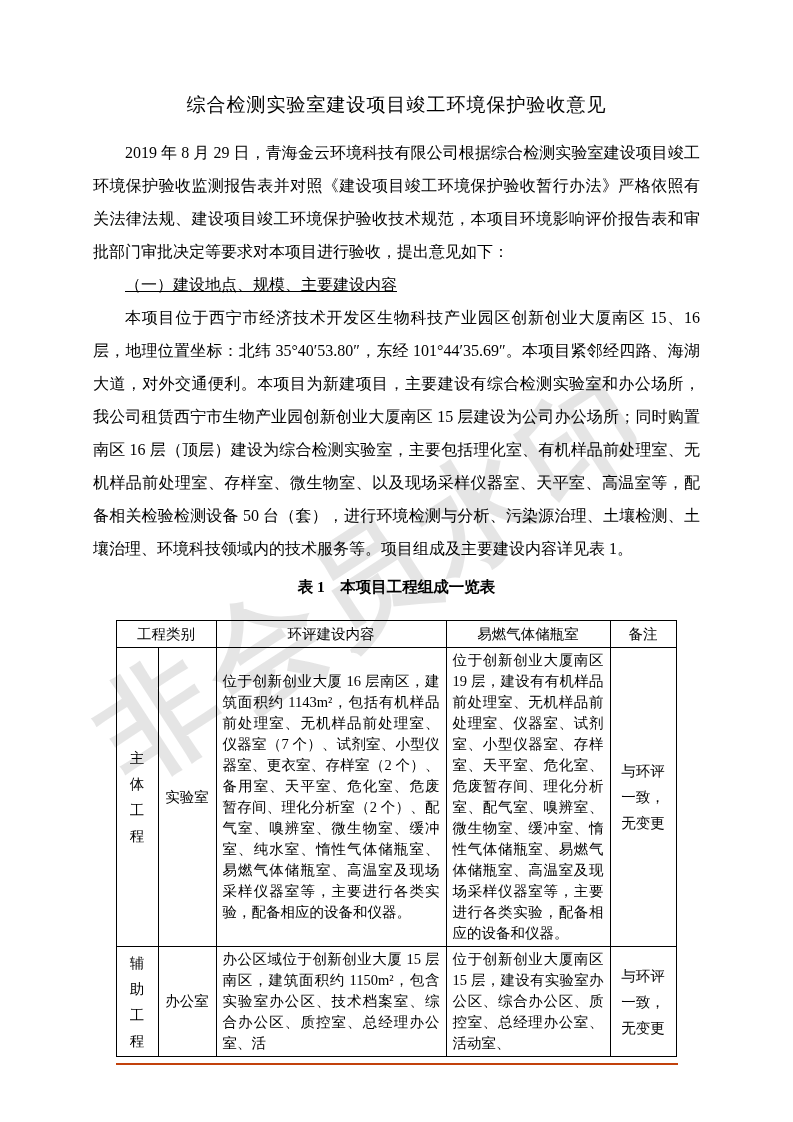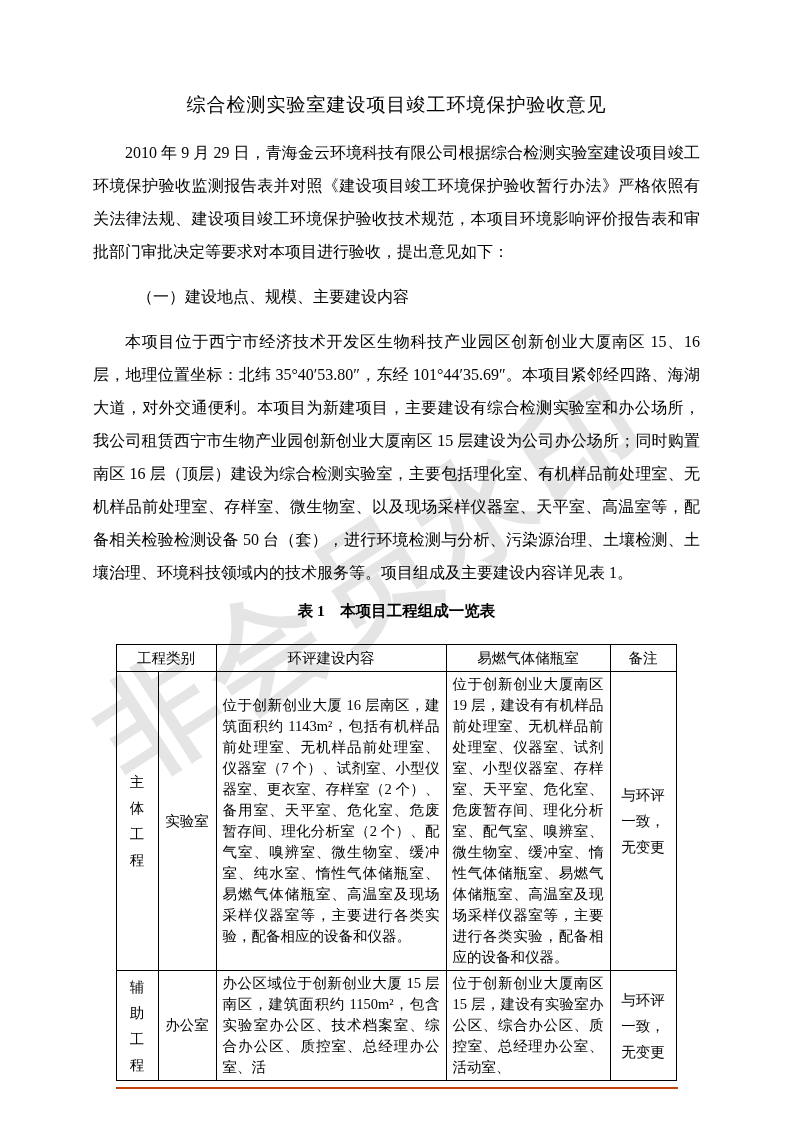--- a/index.html
+++ b/index.html
@@ -51,21 +51,22 @@
     font-size:16px;
     line-height:33px;
     font-weight:bold;
     text-indent:2em;
     margin:0;
   }
   .h2{
     font-size:16px;
     line-height:33px;
     text-indent:2em;
-    margin:12px;
+    margin:0;
+    text-decoration:underline;
   }
   .table-title{
     text-align:center;
     font-size:15.5px;
     font-weight:bold;
     margin:12px 0 22px 0;
   }
   .table-clip{
     width:562px;
     margin:0 auto;
@@ -121,21 +122,21 @@
 <body>
 
 <div class="page">
 
   <div class="watermark">非会员水印</div>
 
   <div class="content">
 
     <h1 class="doc-title">综合检测实验室建设项目竣工环境保护验收意见</h1>
 
-    <p class="para">2010 年 9 月 29 日，青海金云环境科技有限公司根据综合检测实验室建设项目竣工环境保护验收监测报告表并对照《建设项目竣工环境保护验收暂行办法》严格依照有关法律法规、建设项目竣工环境保护验收技术规范，本项目环境影响评价报告表和审批部门审批决定等要求对本项目进行验收，提出意见如下：</p>
+    <p class="para">2019 年 8 月 29 日，青海金云环境科技有限公司根据综合检测实验室建设项目竣工环境保护验收监测报告表并对照《建设项目竣工环境保护验收暂行办法》严格依照有关法律法规、建设项目竣工环境保护验收技术规范，本项目环境影响评价报告表和审批部门审批决定等要求对本项目进行验收，提出意见如下：</p>
 
 
     <p class="h2">（一）建设地点、规模、主要建设内容</p>
 
     <p class="para">本项目位于西宁市经济技术开发区生物科技产业园区创新创业大厦南区 15、16 层，地理位置坐标：北纬 35°40′53.80″，东经 101°44′35.69″。本项目紧邻经四路、海湖大道，对外交通便利。本项目为新建项目，主要建设有综合检测实验室和办公场所，我公司租赁西宁市生物产业园创新创业大厦南区 15 层建设为公司办公场所；同时购置南区 16 层（顶层）建设为综合检测实验室，主要包括理化室、有机样品前处理室、无机样品前处理室、存样室、微生物室、以及现场采样仪器室、天平室、高温室等，配备相关检验检测设备 50 台（套），进行环境检测与分析、污染源治理、土壤检测、土壤治理、环境科技领域内的技术服务等。项目组成及主要建设内容详见表 1。</p>
 
     <div class="table-title">表 1　本项目工程组成一览表</div>
 
     <div class="table-clip">
       <table class="proj">

